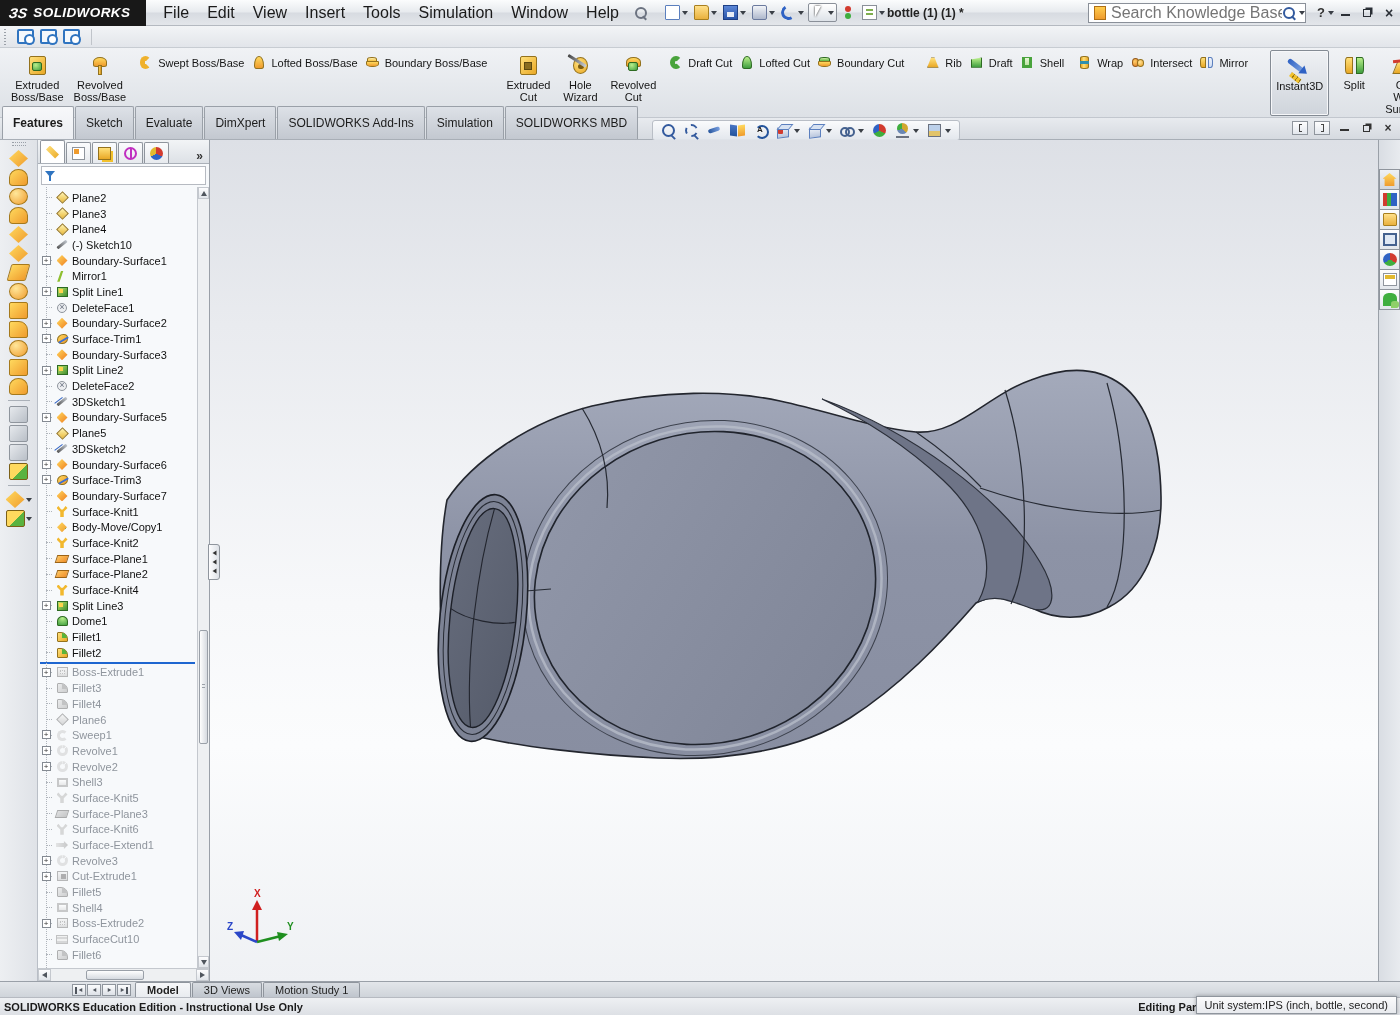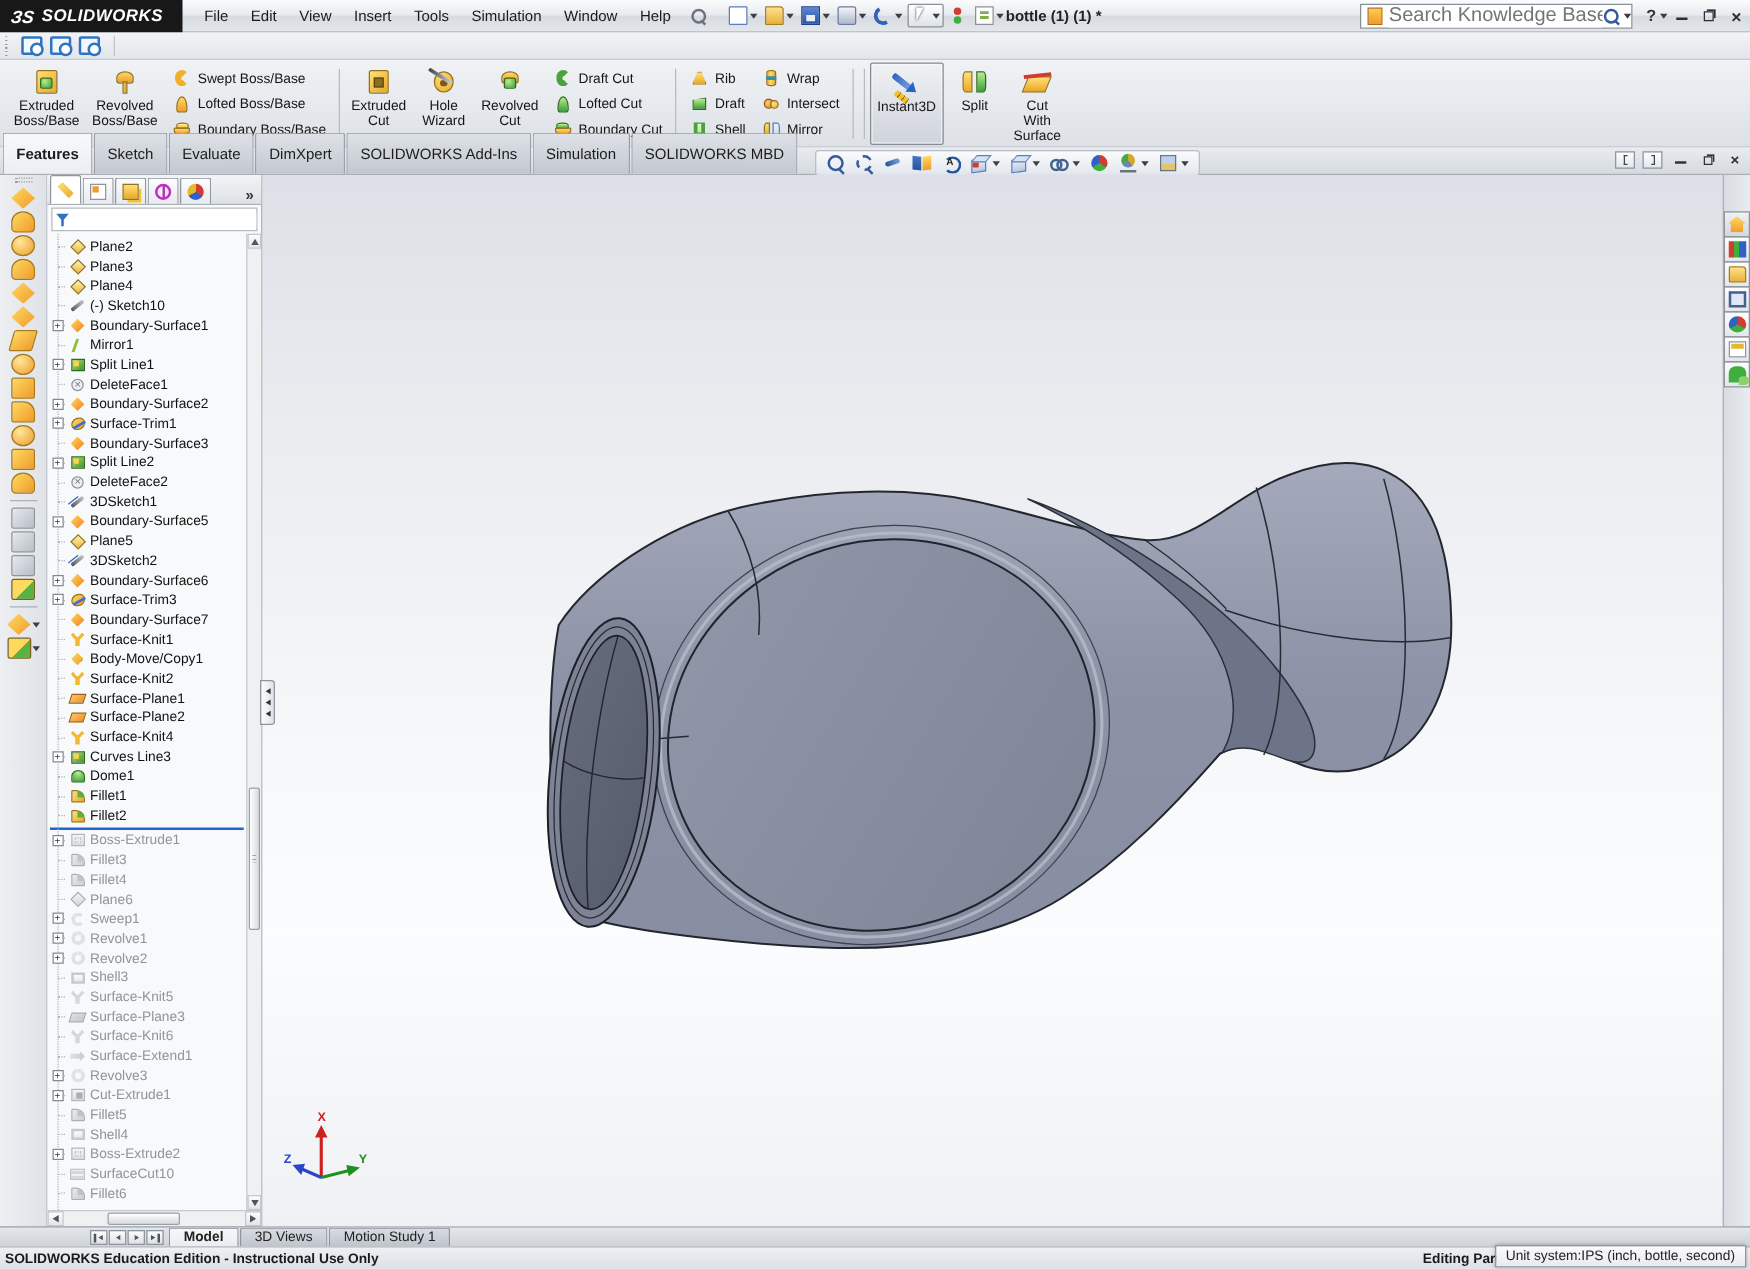--- a/index.html
+++ b/index.html
@@ -6,21 +6,21 @@
   html,body{width:1400px;height:1015px;overflow:hidden}
   body{font-family:"Liberation Sans",sans-serif;font-size:11px;color:#111;background:#fff}
   #app{position:relative;width:1400px;height:1015px;display:flex;flex-direction:column;background:#e4e7eb}
 
   
   .titlebar{height:26px;display:flex;align-items:center;background:linear-gradient(#fbfcfd,#e7eaee 48%,#d7dbe1 52%,#e3e6ea);border-bottom:1px solid #b4b9c0}
   .logo{height:26px;background:#181818;color:#fff;display:flex;align-items:center;gap:6px;padding:0 16px 0 9px;flex:none}
   .logo .mark{font-style:italic;font-weight:bold;font-size:14px;transform:skewX(-8deg)}
   .logo .word{font-style:italic;font-weight:bold;font-size:13.5px;letter-spacing:.4px}
   .menubar{display:flex;align-items:center;height:100%;margin-left:8px}
-  .menu-item{padding:0 9px;font-size:12px;height:100%;display:flex;align-items:center;color:#1a1a1a}
+  .menu-item{padding:0 9px;font-size:16px;height:100%;display:flex;align-items:center;color:#1a1a1a}
   .mini-mag{width:13px;height:13px;position:relative;margin:0 6px}
   .mini-mag::before{content:'';position:absolute;left:1px;top:1px;width:8px;height:8px;border:2px solid #6b7280;border-radius:50%}
   .mini-mag::after{content:'';position:absolute;right:0;bottom:0;width:5px;height:2px;background:#6b7280;transform:rotate(45deg)}
   .qbar{display:flex;align-items:center;gap:2px;margin-left:10px}
   .qbtn{display:flex;align-items:center;gap:2px;padding:1px 2px}
   .qbtn.boxed{border:1px solid #8a9099;background:linear-gradient(#fff,#dde2e8);border-radius:2px}
   .qi{width:15px;height:15px;position:relative;flex:none}
   .caret{width:0;height:0;border-left:3px solid transparent;border-right:3px solid transparent;border-top:4px solid #3a3f46;flex:none}
   .qi-new{background:#fff;border:1px solid #5b7fbe;border-radius:1px}
   .qi-open{background:linear-gradient(#ffe08a,#e9b13e);border:1px solid #a87f1f;border-radius:1px 3px 1px 1px}
@@ -55,21 +55,21 @@
   .row2 .sep{width:1px;height:16px;background:#c0c4ca;margin-left:8px}
 
   
   .ribbon{height:70px;background:linear-gradient(#f0f2f5,#dde1e6);display:flex;align-items:stretch;padding:2px 2px 1px 6px;border-bottom:1px solid #c2c7ce}
   .rgroup{display:flex;align-items:stretch}
   .rsep{width:1px;background:#b6bac1;margin:5px 4px}
   .rbtn-large{display:flex;flex-direction:column;align-items:center;justify-content:flex-start;padding:3px 5px 1px;min-width:50px;text-align:center}
   .rbtn-large .rlines{font-size:11px;line-height:12px;color:#151515;margin-top:1px}
   .rbtn-large .caret{margin-top:2px}
   .rbtn-large.pressed{background:linear-gradient(#eff1f4,#cfd4db);border:1px solid #818archive?#888;border:1px solid #848b94;border-radius:2px;box-shadow:inset 0 0 0 1px #f6f7f9}
-  .rstack{display:flex;flex-direction:column;justify-content:space-between;padding:3px 3px}
+  .rstack{display:flex;flex-direction:row;justify-content:space-between;padding:3px 3px}
   .rbtn-small{display:flex;align-items:center;gap:4px;padding:0 3px;height:19px;font-size:11px;color:#151515;white-space:nowrap}
   .ri{position:relative;flex:none}
   .ri24{width:26px;height:25px}
   .ri16{width:17px;height:16px}
 
   
   .ri i{position:absolute}
   .ic-goldbox{inset:12% 18%;background:linear-gradient(135deg,#ffe07a,#e9a826);border:1px solid #94721d;border-radius:2px}
   .ic-greenface{left:30%;top:34%;width:38%;height:38%;background:radial-gradient(circle at 35% 30%,#b9ef8a,#3f9e3f);border:1px solid #2e6b22;border-radius:2px}
   .ic-darkhole{left:34%;top:36%;width:30%;height:30%;background:#8a6d1f;border:1px solid #5d490f}
@@ -874,21 +874,21 @@
               <span class="ticon">
                 <i class="ti-knit"></i>
               </span>
               <span>Surface-Knit4</span>
             </div>
             <div class="trow">
               <span class="plus">+</span>
               <span class="ticon">
                 <i class="ti-splitline"></i>
               </span>
-              <span>Curves Line3</span>
+              <span>Split Line3</span>
             </div>
             <div class="trow">
               <span class="ticon">
                 <i class="ti-dome"></i>
               </span>
               <span>Dome1</span>
             </div>
             <div class="trow">
               <span class="ticon">
                 <i class="ti-fillet"></i>

